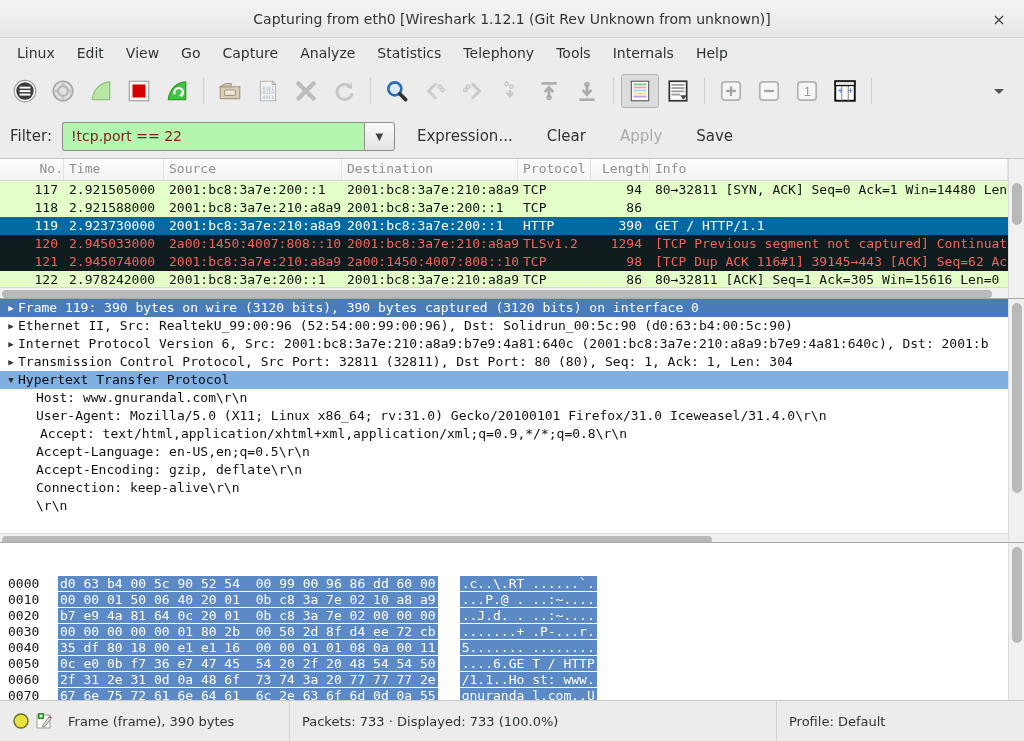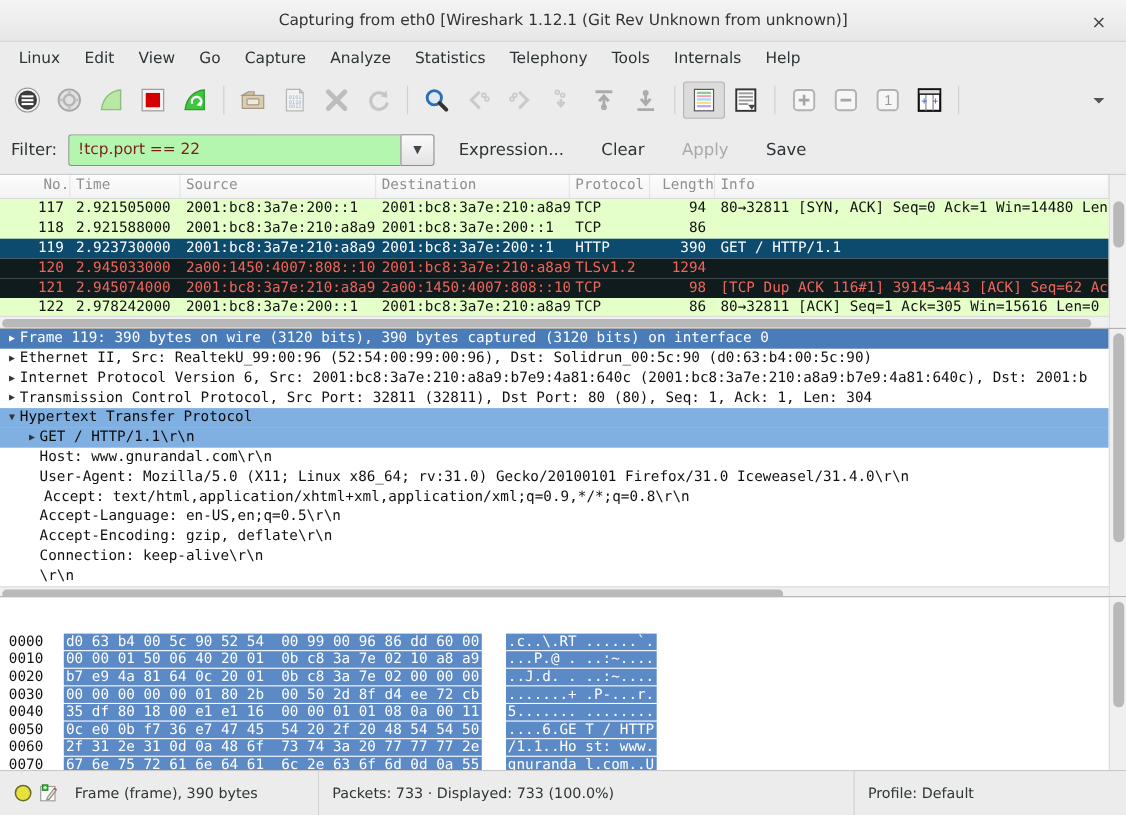--- a/index.html
+++ b/index.html
@@ -38,21 +38,21 @@
     font-family:"DejaVu Sans Mono", monospace; font-size:13px; }
   .phead{ height:22px; display:flex; background:linear-gradient(#fdfdfd,#f3f3f3); border-bottom:1px solid #d9d9d9; width:1008px; }
   .phead .hcell{ color:#8f8f8f; padding:2px 0 0 5px; border-right:1px solid #e4e4e4; overflow:hidden; white-space:nowrap; }
   .prows{ height:106px; overflow:hidden; width:1008px; }
   .prow{ height:18px; display:flex; white-space:nowrap; }
   .pcell{ padding:1px 0 0 5px; overflow:hidden; flex-shrink:0; }
   .c-no{ width:64px; text-align:right; padding-right:6px; }
   .c-time{ width:100px; } .c-src{ width:178px; } .c-dst{ width:176px; }
   .c-proto{ width:73px; } .c-len{ width:59px; text-align:right; padding-right:8px; } .c-info{ flex:1; }
   .row-green{ background:#e4ffc7; color:#111; }
-  .row-sel{ background:#0c4a6e; color:#ffffff; }
+  .row-sel{ background:#0369a1; color:#ffffff; }
   .row-bad{ background:#101b1d; color:#f2655c; }
   .hscroll{ height:12px; width:1008px; background:#f0f0f0; border-top:1px solid #dadada; position:relative; }
   .hthumb{ position:absolute; top:2px; height:8px; background:#b9b9b9; border-radius:4px; }
   .vscroll{ position:absolute; right:0; top:0; bottom:0; width:16px; background:#f0f0f0; border-left:1px solid #dcdcdc; }
   .vthumb{ position:absolute; left:3px; width:10px; background:#b9b9b9; border-radius:5px; }
   
   .details{ height:244px; flex:0 0 244px; background:#ffffff; border-top:1px solid #a8a8a8; position:relative; overflow:hidden;
     font-family:"DejaVu Sans Mono", monospace; font-size:13px; color:#111; }
   .drows{ height:234px; width:1008px; overflow:hidden; }
   .drow{ height:18px; white-space:nowrap; overflow:hidden; padding-top:1px; }
@@ -312,20 +312,21 @@
           <div class="pcell c-len">390</div>
           <div class="pcell c-info">GET / HTTP/1.1</div>
         </div>
         <div class="prow row-bad">
           <div class="pcell c-no">120</div>
           <div class="pcell c-time">2.945033000</div>
           <div class="pcell c-src">2a00:1450:4007:808::10</div>
           <div class="pcell c-dst">2001:bc8:3a7e:210:a8a9</div>
           <div class="pcell c-proto">TLSv1.2</div>
           <div class="pcell c-len">1294</div>
+          <div class="pcell c-info">[TCP Previous segment not captured] Continuat</div>
         </div>
         <div class="prow row-bad">
           <div class="pcell c-no">121</div>
           <div class="pcell c-time">2.945074000</div>
           <div class="pcell c-src">2001:bc8:3a7e:210:a8a9</div>
           <div class="pcell c-dst">2a00:1450:4007:808::10</div>
           <div class="pcell c-proto">TCP</div>
           <div class="pcell c-len">98</div>
           <div class="pcell c-info">[TCP Dup ACK 116#1] 39145→443 [ACK] Seq=62 Ac</div>
         </div>
@@ -347,21 +348,20 @@
       </div>
   </div>
 
   <div class="details">
     <div class="drows" id="drows">
         <div class="drow sel" style="padding-left: 4px;"><span class="arrow">▶</span><span>Frame 119: 390 bytes on wire (3120 bits), 390 bytes captured (3120 bits) on interface 0</span></div>
         <div class="drow " style="padding-left: 4px;"><span class="arrow">▶</span><span>Ethernet II, Src: RealtekU_99:00:96 (52:54:00:99:00:96), Dst: Solidrun_00:5c:90 (d0:63:b4:00:5c:90)</span></div>
         <div class="drow " style="padding-left: 4px;"><span class="arrow">▶</span><span>Internet Protocol Version 6, Src: 2001:bc8:3a7e:210:a8a9:b7e9:4a81:640c (2001:bc8:3a7e:210:a8a9:b7e9:4a81:640c), Dst: 2001:b</span></div>
         <div class="drow " style="padding-left: 4px;"><span class="arrow">▶</span><span>Transmission Control Protocol, Src Port: 32811 (32811), Dst Port: 80 (80), Seq: 1, Ack: 1, Len: 304</span></div>
         <div class="drow hl" style="padding-left: 4px;"><span class="arrow">▼</span><span>Hypertext Transfer Protocol</span></div>
-        <div class="drow hl" style="padding-left: 22px;"><span class="arrow">▶</span><span>GET / HTTP/1.1\r\n</span></div>
         <div class="drow " style="padding-left: 22px;"><span class="arrow"></span><span>Host: www.gnurandal.com\r\n</span></div>
         <div class="drow " style="padding-left: 22px;"><span class="arrow"></span><span>User-Agent: Mozilla/5.0 (X11; Linux x86_64; rv:31.0) Gecko/20100101 Firefox/31.0 Iceweasel/31.4.0\r\n</span></div>
         <div class="drow " style="padding-left: 26px;"><span class="arrow"></span><span>Accept: text/html,application/xhtml+xml,application/xml;q=0.9,*/*;q=0.8\r\n</span></div>
         <div class="drow " style="padding-left: 22px;"><span class="arrow"></span><span>Accept-Language: en-US,en;q=0.5\r\n</span></div>
         <div class="drow " style="padding-left: 22px;"><span class="arrow"></span><span>Accept-Encoding: gzip, deflate\r\n</span></div>
         <div class="drow " style="padding-left: 22px;"><span class="arrow"></span><span>Connection: keep-alive\r\n</span></div>
         <div class="drow " style="padding-left: 22px;"><span class="arrow"></span><span>\r\n</span></div>
       </div>
     <div class="hscroll">
         <div class="hthumb" style="left:2px;width:710px;"></div>

